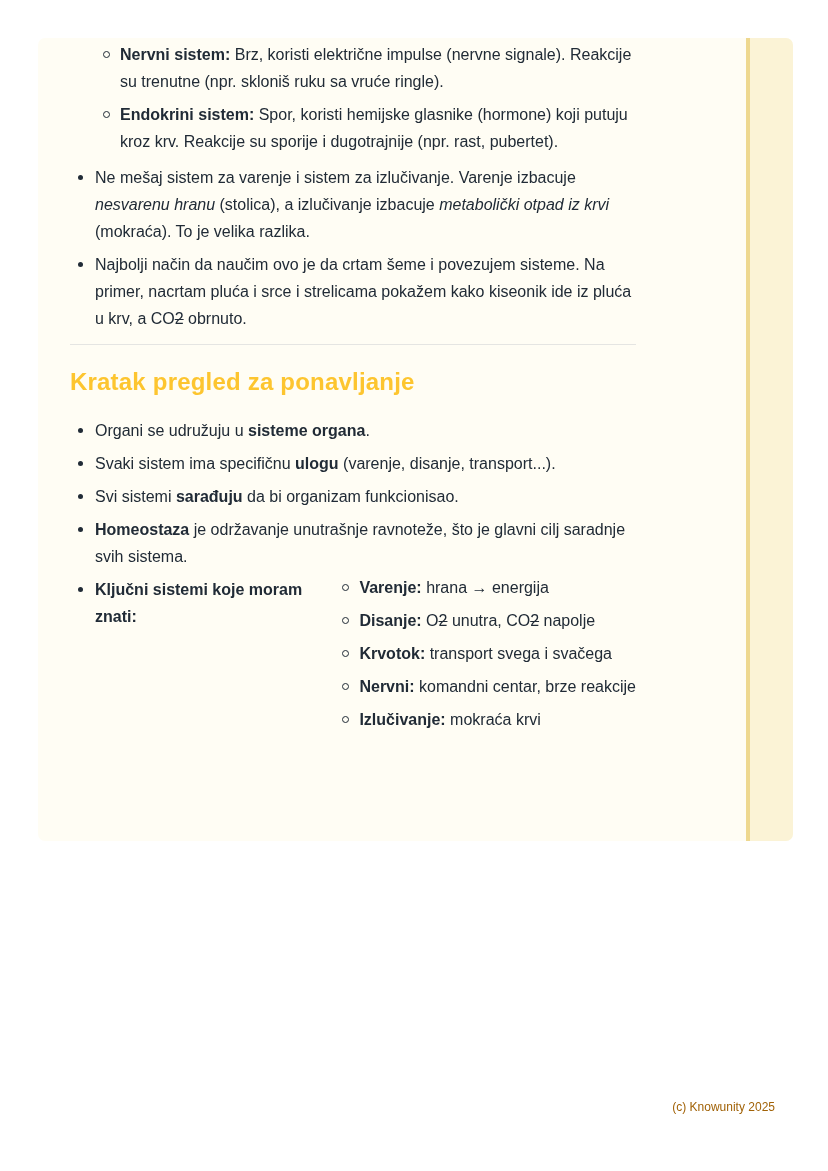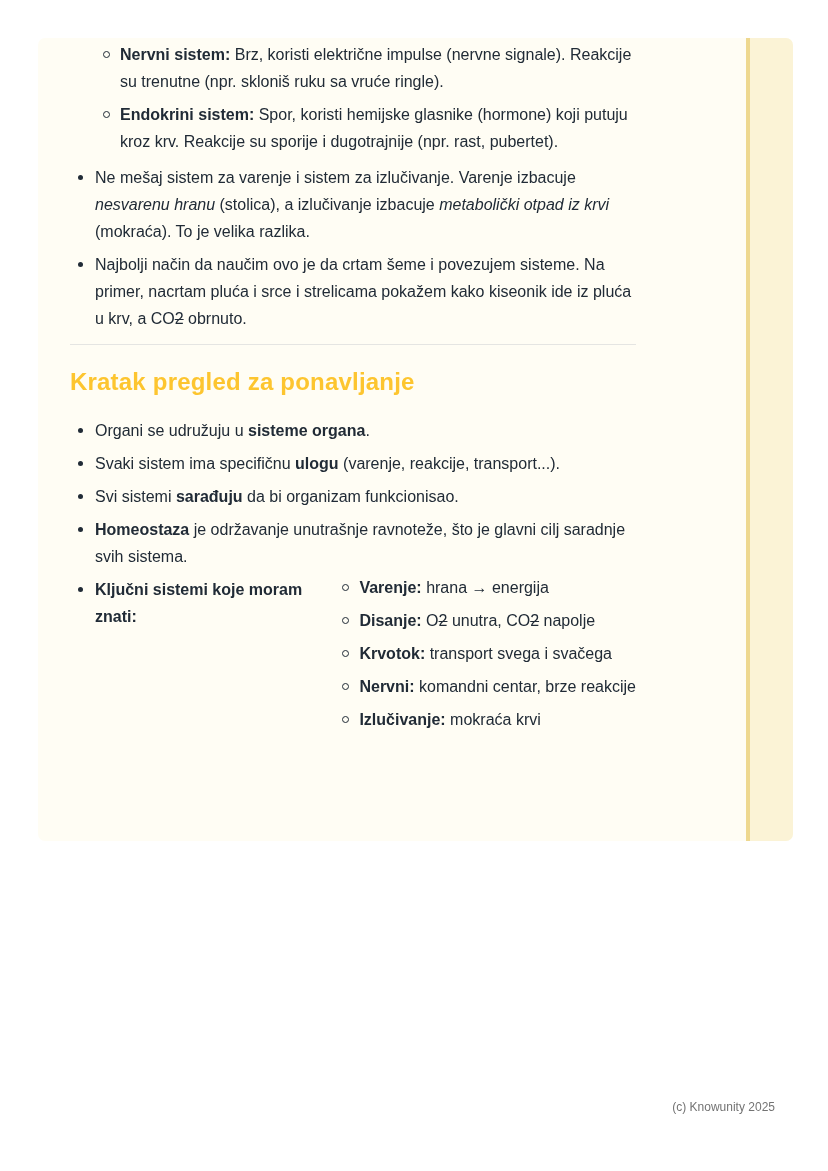--- a/index.html
+++ b/index.html
@@ -59,21 +59,21 @@
   }
   .heading {
     color: var(--accent, #fdc52f);
     font-size: 24px; line-height: 30px; font-weight: 700;
     margin: 22px 0 20px 0;
     letter-spacing: 0.2px;
   }
   .footer {
     position: absolute; right: 53px; top: 1100px;
     font-size: 12px; line-height: 15px;
-    color: #737373;
+    color: #a16207;
   }
 </style>
 </head>
 <body>
 
 <div class="page">
   <div class="card">
     <div class="stripe"></div>
     <div class="content">
 
@@ -103,21 +103,21 @@
 
       <h2 class="heading">Kratak pregled za ponavljanje</h2>
 
       <ul class="list main-list">
         <li class="item">
           <span class="marker disc"></span>
           <div class="text"><span>Organi se udružuju u </span><span class="seg-b">sisteme organa</span><span>.</span></div>
         </li>
         <li class="item">
           <span class="marker disc"></span>
-          <div class="text"><span>Svaki sistem ima specifičnu </span><span class="seg-b">ulogu</span><span> (varenje, reakcije, transport...).</span></div>
+          <div class="text"><span>Svaki sistem ima specifičnu </span><span class="seg-b">ulogu</span><span> (varenje, disanje, transport...).</span></div>
         </li>
         <li class="item">
           <span class="marker disc"></span>
           <div class="text"><span>Svi sistemi </span><span class="seg-b">sarađuju</span><span> da bi organizam funkcionisao.</span></div>
         </li>
         <li class="item">
           <span class="marker disc"></span>
           <div class="text"><span class="seg-b">Homeostaza</span><span> je održavanje unutrašnje ravnoteže, što je glavni cilj saradnje svih sistema.</span></div>
         </li>
         <li class="item">

